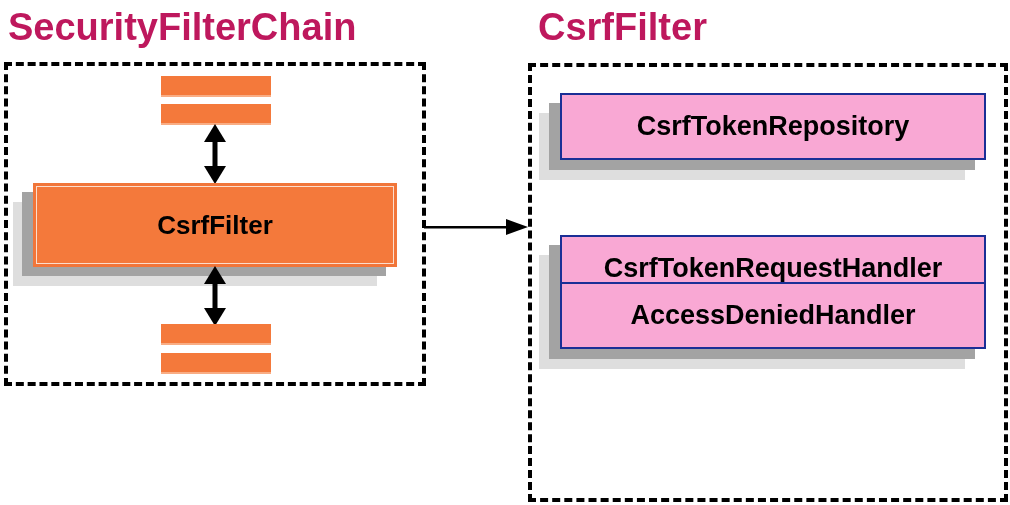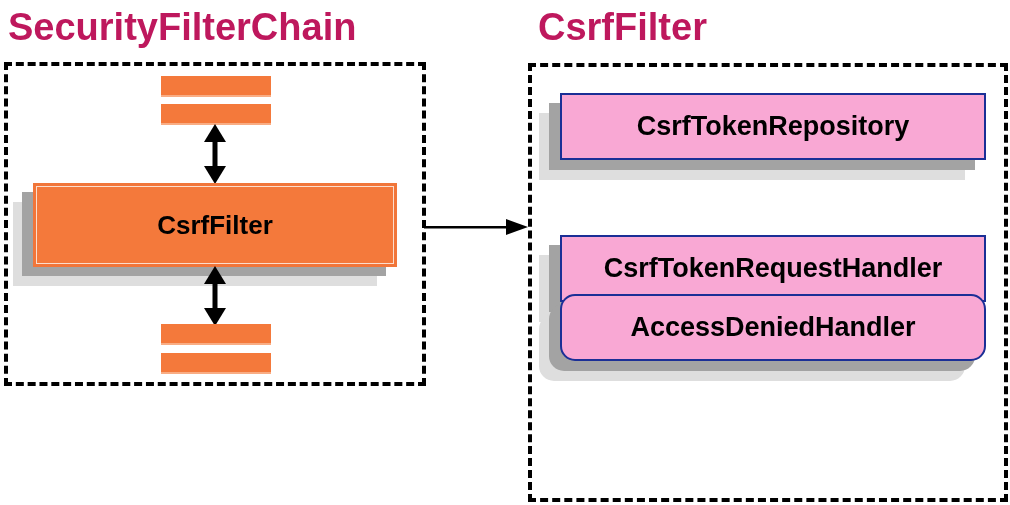--- a/index.html
+++ b/index.html
@@ -74,21 +74,21 @@
       -21px 20px 0 #DEDEDE;
     display: flex;
     align-items: center;
     justify-content: center;
     font-size: 27px;
     font-weight: bold;
     color: #000000;
   }
   .component-1 { top: 93px;  }
   .component-2 { top: 193px; margin-top: 42px; }
-  .component-3 { top: 294px; border-radius: 15px; }
+  .component-3 { top: 282px; }
   .component-4 { top: 393px; }
 
   .varrow { position: absolute; width: 26px; height: 60px; }
   .varrow-top    { left: 202px; top: 124px; }
   .varrow-bottom { left: 202px; top: 266px; }
   .harrow { position: absolute; left: 424px; top: 218px; width: 104px; height: 18px; }
 </style>
 </head>
 <body>
 

